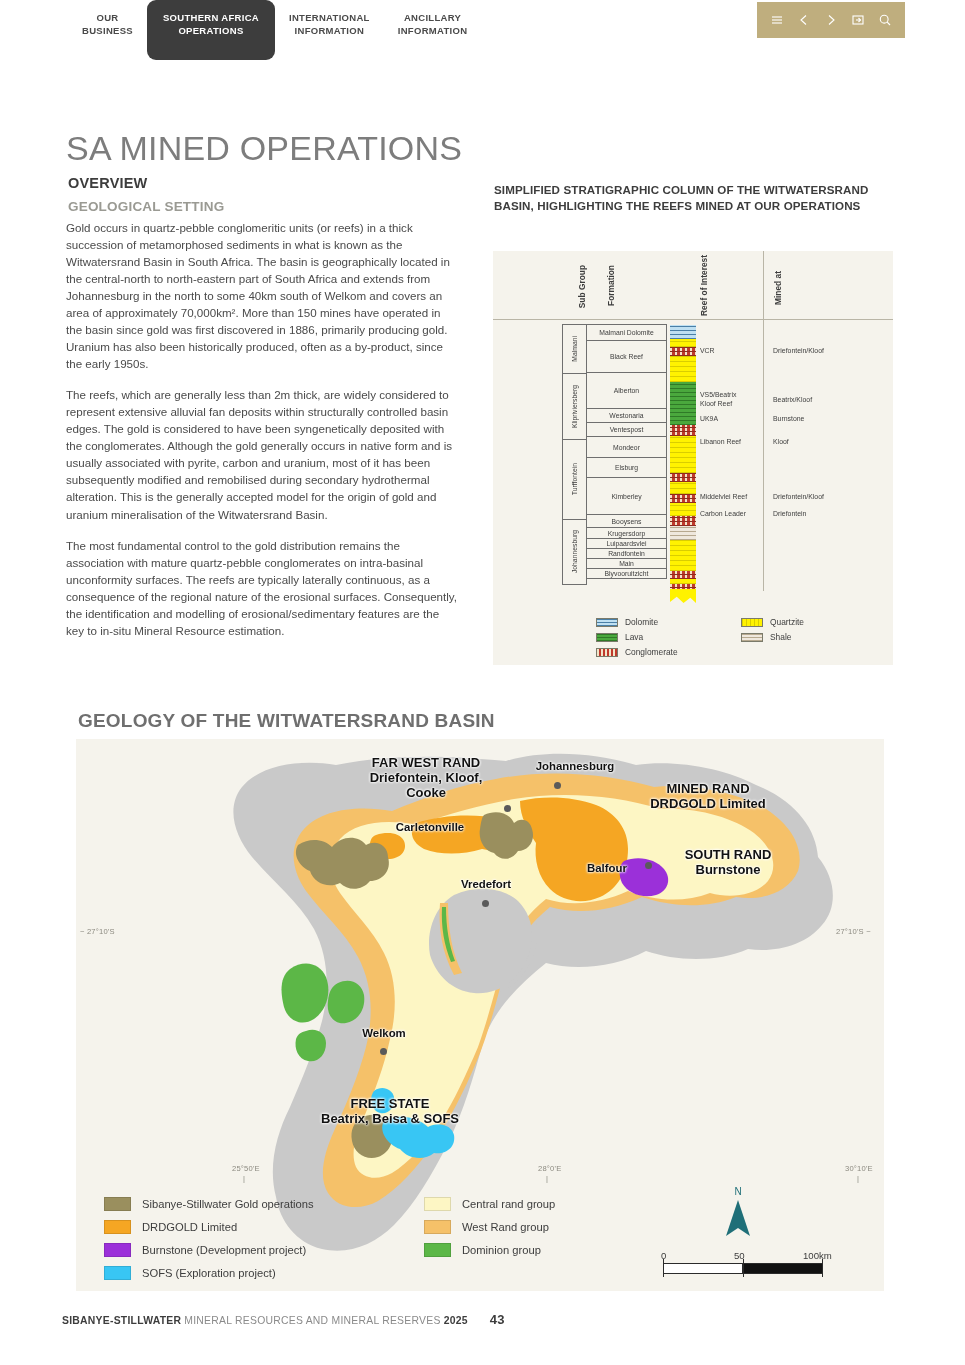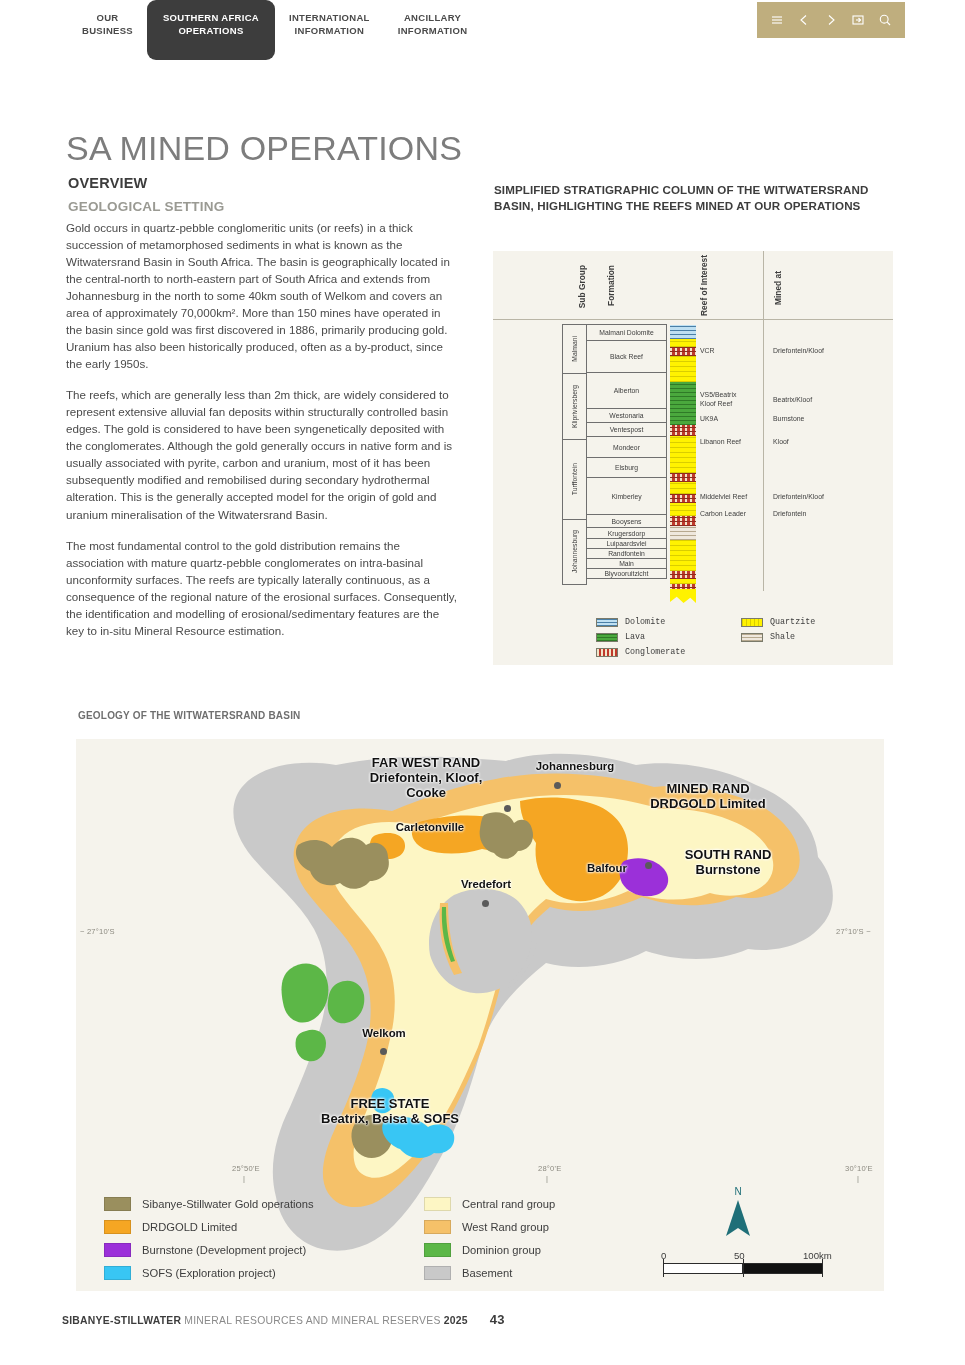--- a/index.html
+++ b/index.html
@@ -115,21 +115,21 @@
 
   .reefcell, .minedcell {
     position:absolute; font-size:6.9px; color:#3d3d3d; line-height:1.3;
   }
   .reefcell { left:207px; }
   .minedcell { left:280px; }
 
   
   .strat-legend { position:absolute; left:103px; top:366px; width:290px; }
   .lg-row { display:flex; align-items:center; margin-bottom:5px; }
-  .lg-item { display:flex; align-items:center; width:145px;font-family:Liberation Mono, monospace; }
+  .lg-item { display:flex; align-items:center; width:145px; }
   .lg-sw { width:22px; height:9px; border:1px solid #7a7a6a; margin-right:7px; position:relative; }
   .lg-sw.dolo { background:#bfe0f2; }
   .lg-sw.dolo::after{content:"";position:absolute;inset:0;
     background:repeating-linear-gradient(0deg,#4a7fa6 0 1px,transparent 1px 3px);}
   .lg-sw.lava { background:#4aa83d; }
   .lg-sw.lava::after{content:"";position:absolute;inset:0;
     background:repeating-linear-gradient(0deg,#2f7a27 0 1px,transparent 1px 3px);}
   .lg-sw.cong { background:#c0392b; }
   .lg-sw.cong::after{content:"";position:absolute;inset:0;
     background:repeating-linear-gradient(90deg,#f2e4c9 0 2px,transparent 2px 4px);}
@@ -137,21 +137,21 @@
   .lg-sw.quartz::after{content:"";position:absolute;inset:0;
     background:repeating-linear-gradient(90deg,#d9cd00 0 1px,transparent 1px 4px);}
   .lg-sw.shale { background:#efe8dd; }
   .lg-sw.shale::after{content:"";position:absolute;inset:0;
     background:repeating-linear-gradient(0deg,#b7a98f 0 1px,transparent 1px 3px);}
   .lg-lab { font-size:8.4px; color:#3d3d3d; }
 
   
   .map-head {
     position:absolute; left:78px; top:710px;
-    font-size:10px; font-weight:bold; color:#6f6f6f; letter-spacing:.2px;text-align:center;
+    font-size:19px; font-weight:bold; color:#6f6f6f; letter-spacing:.2px;text-align:center;
   }
   .map-panel {
     position:absolute; left:76px; top:739px; width:808px; height:552px;
     background:#f5f3ec;
   }
   .map-svg { position:absolute; left:0; top:0; }
 
   .maplab {
     position:absolute; font-weight:bold; color:#111; text-align:center;
     line-height:1.15; text-shadow:0 0 3px #fff,0 0 3px #fff,0 0 2px #fff;
@@ -493,24 +493,20 @@
       <span class="ml-lab">Central rand group</span>
     </div>
     <div class="ml-row">
       <span class="ml-sw" style="background:#f5c169"></span>
       <span class="ml-lab">West Rand group</span>
     </div>
     <div class="ml-row">
       <span class="ml-sw" style="background:#5cb747"></span>
       <span class="ml-lab">Dominion group</span>
     </div>
-    <div class="ml-row">
-      <span class="ml-sw" style="background:#c9c9c9"></span>
-      <span class="ml-lab">Basement</span>
-    </div>
   </div>
 </div>
 
 <div class="compass">
   <span class="n">N</span>
   <svg width="30" height="40" viewBox="0 0 30 40">
     <polygon points="15,2 27,38 15,30 3,38" fill="#1f6f78"></polygon>
   </svg>
 </div>
 

